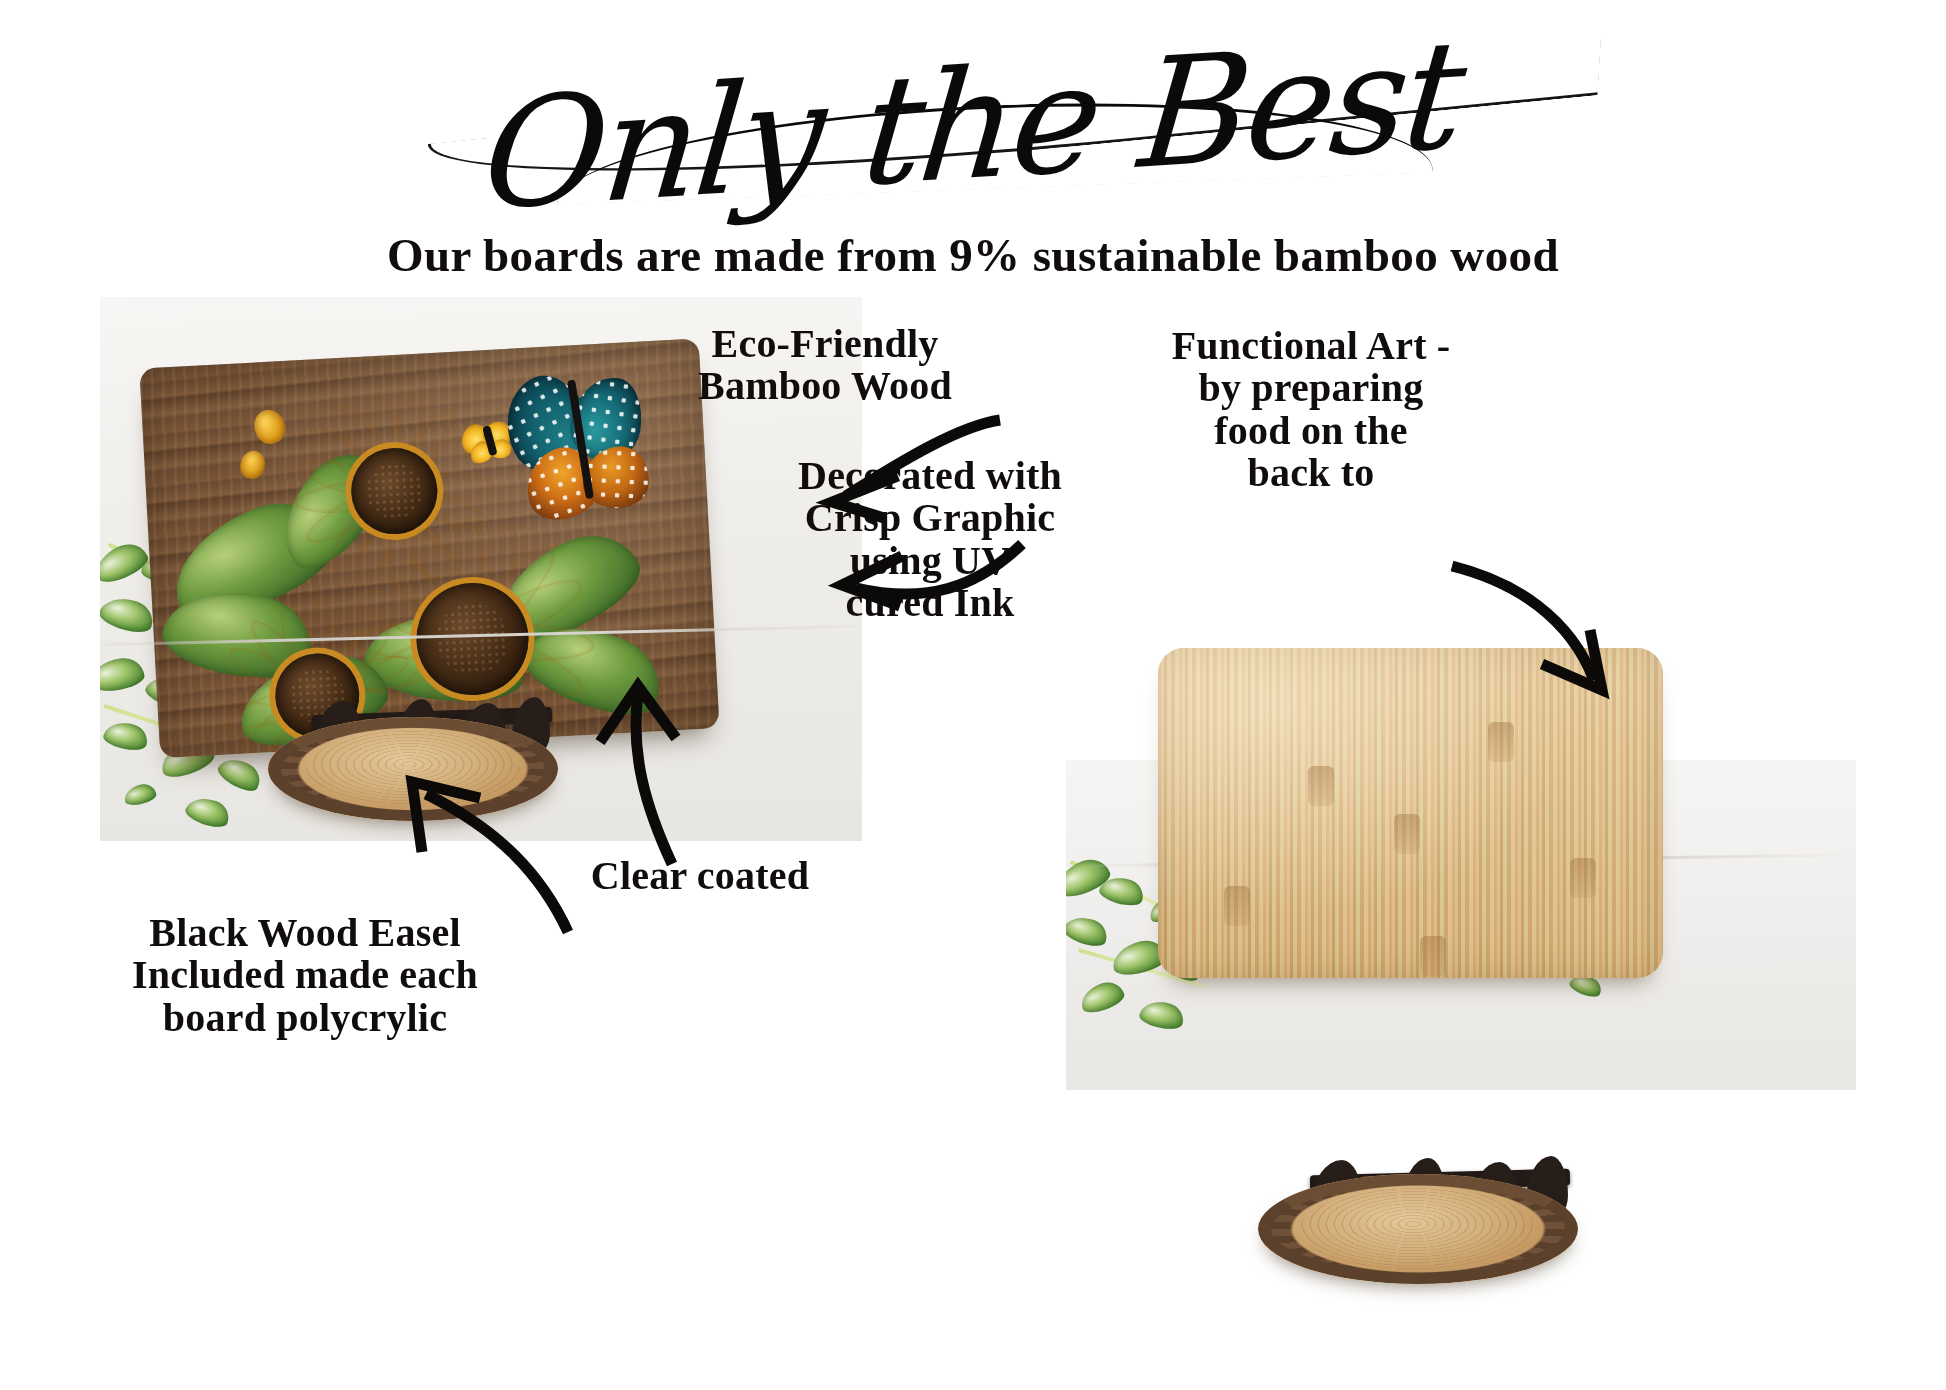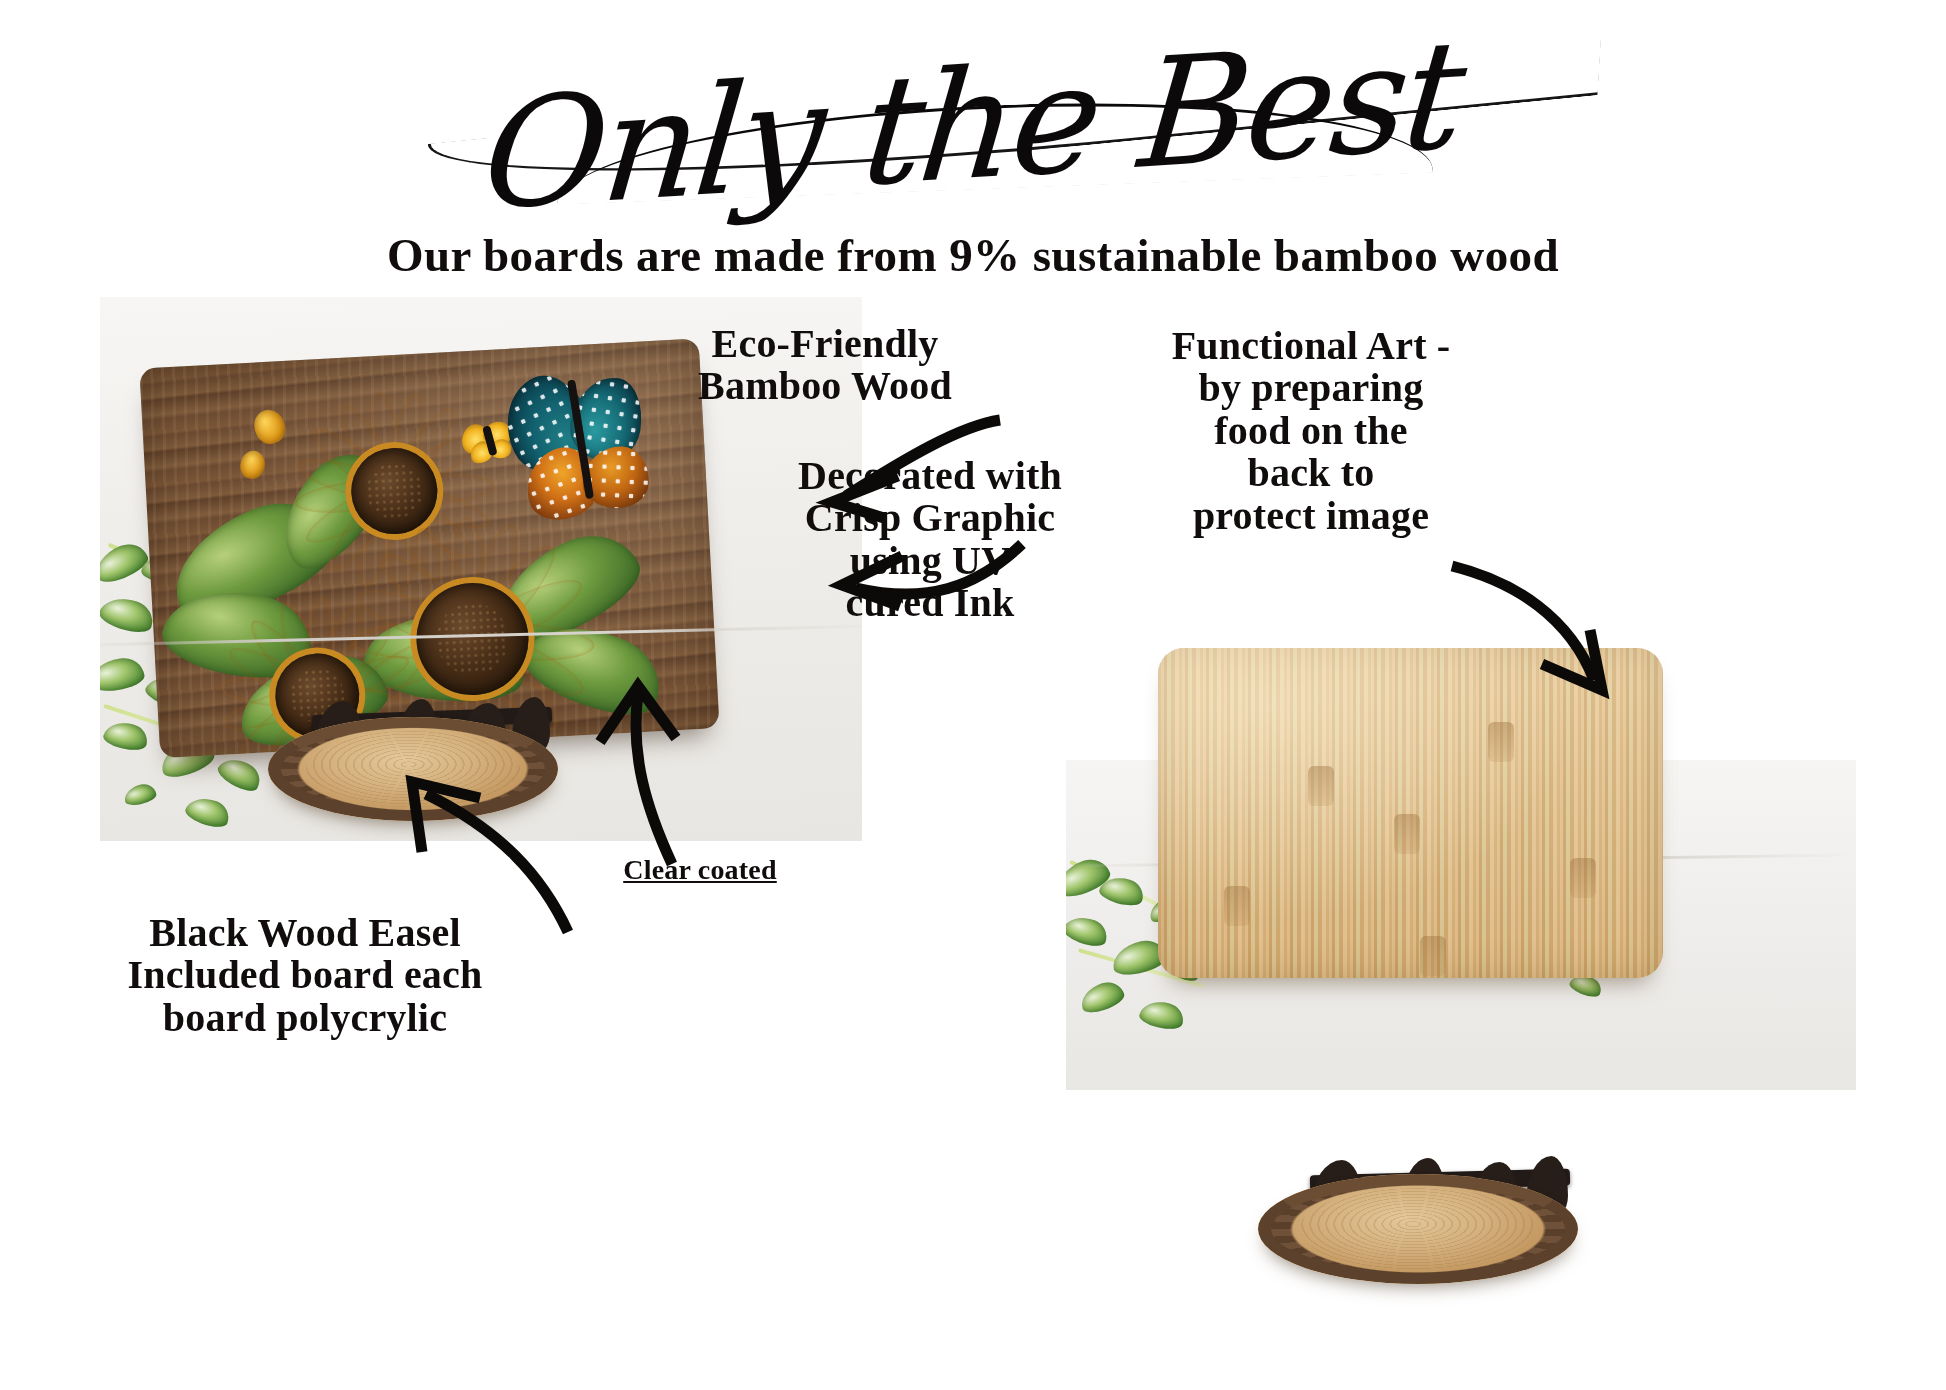--- a/index.html
+++ b/index.html
@@ -237,21 +237,21 @@
   }
 
   
   .anno{
     position:absolute; text-align:center; font-weight:700;
     line-height: 1.06; letter-spacing: .2px;
   }
   #anno-eco      { left: 660px;  top: 323px;  width: 330px; font-size: 40px; }
   #anno-decor    { left: 750px;  top: 455px;  width: 360px; font-size: 40px; }
   #anno-func     { left: 1136px; top: 325px;  width: 350px; font-size: 40px; }
-  #anno-clear    { left: 520px;  top: 855px;  width: 360px; font-size: 28px; text-decoration: underline; }
+  #anno-clear    { left: 520px;  top: 855px;  width: 360px; font-size: 40px; }
   #anno-easel    { left: 80px;   top: 912px;  width: 450px; font-size: 40px; }
 
   
   .arrow { position:absolute; overflow:visible; }
   .arrow path, .arrow polyline, .arrow line { fill:none; stroke:#0c0a09; stroke-width:11; stroke-linecap:butt; stroke-linejoin:miter; }
   .arrow .head { fill:none; stroke:#0c0a09; stroke-width:11; }
 </style>
 </head>
 <body>
 
@@ -460,30 +460,29 @@
     <div>Crisp Graphic</div>
     <div>using UV</div>
     <div>cured Ink</div>
   </div>
 
   <div class="anno" id="anno-func">
     <div>Functional Art -</div>
     <div>by preparing</div>
     <div>food on the</div>
     <div>back to</div>
-    <div>protect image</div>
   </div>
 
   <div class="anno" id="anno-clear">
     <div>Clear coated</div>
   </div>
 
   <div class="anno" id="anno-easel">
     <div>Black Wood Easel</div>
-    <div>Included board each</div>
+    <div>Included made each</div>
     <div>board polycrylic</div>
   </div>
 
   <svg class="arrow" style="left:810px; top:414px; width:200px; height:110px;" viewBox="0 0 200 110">
     <path d="M190 6 C150 12, 96 44, 36 82"></path>
     <polyline class="head" points="88 62, 22 88, 74 104"></polyline>
   </svg>
 
   <svg class="arrow" style="left:822px; top:530px; width:210px; height:90px;" viewBox="0 0 210 90">
     <path d="M200 14 C154 58, 104 74, 34 58"></path>

